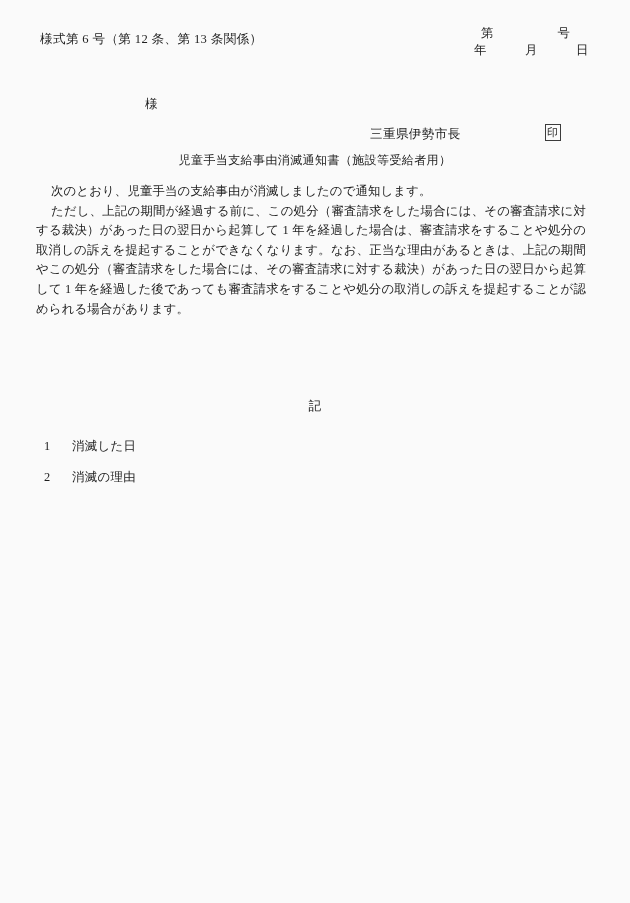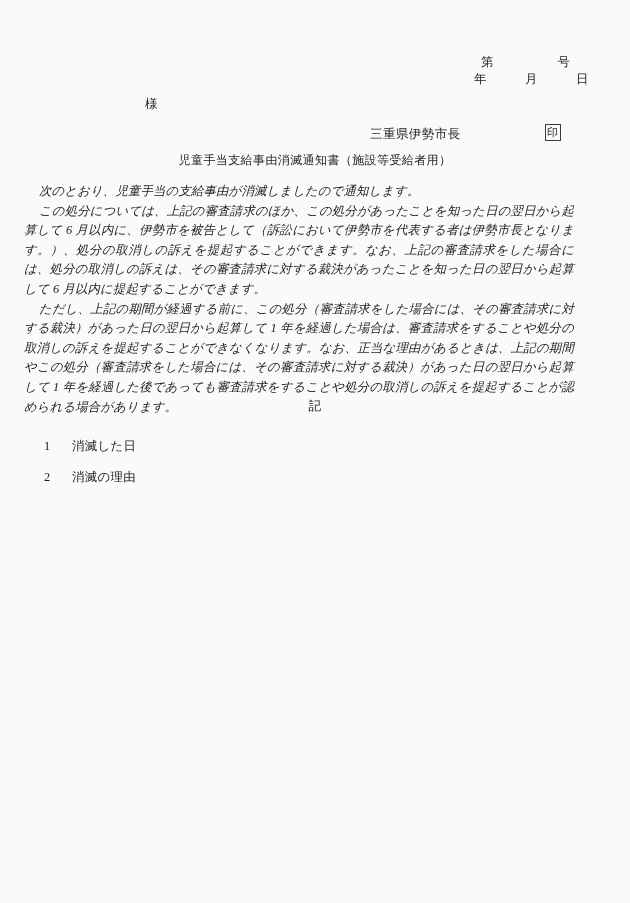--- a/index.html
+++ b/index.html
@@ -35,21 +35,21 @@
     position: absolute;
     left: 40px;
     top: 33px;
     font-size: 12.6px;
   }
 
   
   .docmeta {
     position: absolute;
     left: 470px;
-    top: 56px;
+    top: 27px;
     width: 130px;
   }
   .docmeta .row {
     display: block;
     height: 17px;
     font-size: 12.4px;
     white-space: pre;
   }
   .docmeta .row.number-row {
     padding-left: 11px;
@@ -99,24 +99,23 @@
     right: 0;
     top: 154px;
     text-align: center;
     font-size: 12px;
     letter-spacing: 0.4px;
   }
 
   
   .body-block {
     position: absolute;
-    left: 24px;
+    left: 36px;
     top: 182px;
     width: 550px;
-    font-style: italic;
   }
   .para {
     font-size: 12.4px;
     line-height: 19.6px;
     text-align: justify;
     text-justify: inter-character;
     text-indent: 15px;
     letter-spacing: 0.15px;
     margin: 0;
     white-space: normal;
@@ -152,38 +151,38 @@
   }
   .item-label {
     white-space: pre;
   }
 </style>
 </head>
 <body>
 
 <div class="page">
 
+  <div class="jp form-number">様式第 6 号（第 12 条、第 13 条関係）</div>
 
   <div class="docmeta">
     <span class="jp row number-row">第　　　　　号</span>
     <span class="jp row date-row">年　　　月　　　日</span>
   </div>
 
   <div class="jp addressee">様</div>
 
   <div class="issuer-line">
     <span class="jp issuer-name">三重県伊勢市長</span>
     <span class="seal-box">印</span>
   </div>
 
   <div class="jp doc-title">児童手当支給事由消滅通知書（施設等受給者用）</div>
 
   <div class="body-block">
     <p class="jp para">次のとおり、児童手当の支給事由が消滅しましたので通知します。</p>
-    <p class="jp para">この処分については、上記の審査請求のほか、この処分があったことを知った日の翌日から起算して 6 月以内に、伊勢市を被告として（訴訟において伊勢市を代表する者は伊勢市長となります。）、処分の取消しの訴えを提起することができます。なお、上記の審査請求をした場合には、処分の取消しの訴えは、その審査請求に対する裁決があったことを知った日の翌日から起算して 6 月以内に提起することができます。</p>
     <p class="jp para">ただし、上記の期間が経過する前に、この処分（審査請求をした場合には、その審査請求に対する裁決）があった日の翌日から起算して 1 年を経過した場合は、審査請求をすることや処分の取消しの訴えを提起することができなくなります。なお、正当な理由があるときは、上記の期間やこの処分（審査請求をした場合には、その審査請求に対する裁決）があった日の翌日から起算して 1 年を経過した後であっても審査請求をすることや処分の取消しの訴えを提起することが認められる場合があります。</p>
   </div>
 
   <div class="jp ki-mark">記</div>
 
   <div class="items">
     <div class="item-row">
       <span class="jp item-num">1</span>
       <span class="jp item-label">消滅した日</span>
     </div>

